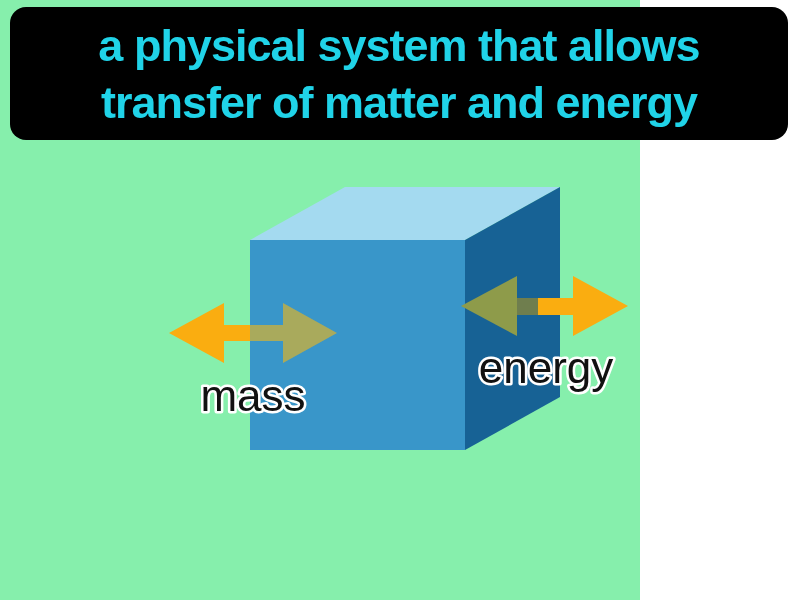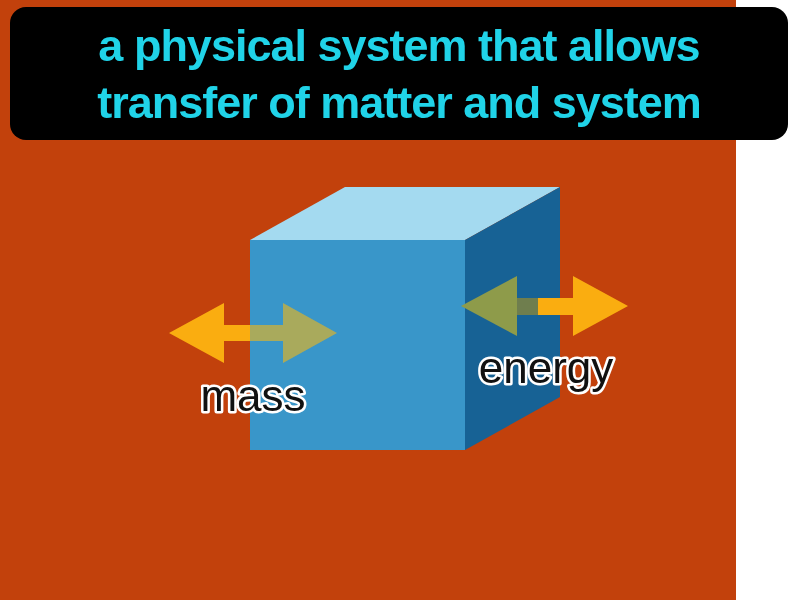--- a/index.html
+++ b/index.html
@@ -6,23 +6,23 @@
     margin: 0;
     padding: 0;
     width: 800px;
     height: 600px;
     background: #ffffff;
     font-family: "Liberation Sans", sans-serif;
     overflow: hidden;
   }
   .stage {
     position: relative;
-    width: 736px;
+    width: 640px;
     height: 600px;
-    background: #c2410c;
+    background: #86efac;
   }
   .banner {
     position: absolute;
     left: 10px;
     top: 7px;
     width: 778px;
     height: 133px;
     background: #000000;
     border-radius: 16px;
     display: flex;
@@ -53,21 +53,21 @@
     stroke-linejoin: round;
   }
 </style>
 </head>
 <body>
 
 <div class="stage">
 
   <div class="banner">
     <div class="line">a physical system that allows</div>
-    <div class="line">transfer of matter and system</div>
+    <div class="line">transfer of matter and energy</div>
   </div>
 
   <svg class="diagram" viewBox="0 0 800 600">
 
     <polygon points="250,240 465,240 560,187 345,187" fill="#A4DAF0"></polygon>
     <polygon points="465,240 560,187 560,397 465,450" fill="#176295"></polygon>
     <polygon points="250,240 465,240 465,450 250,450" fill="#3996C9"></polygon>
 
     <polygon points="169,333 224,303 224,325 250,325 250,341 224,341 224,363" fill="#FAAD10"></polygon>
     <polygon points="250,325 283,325 283,303 337,333 283,363 283,341 250,341" fill="#A9AA5C"></polygon>

